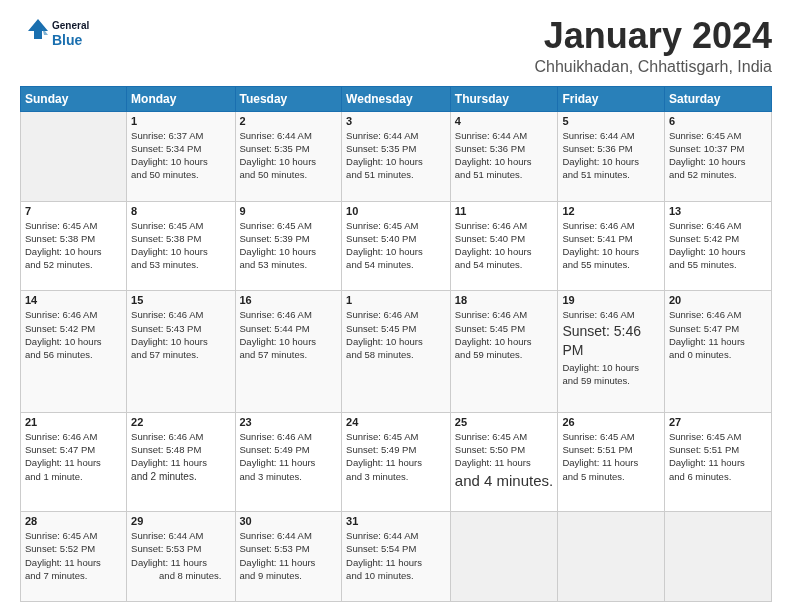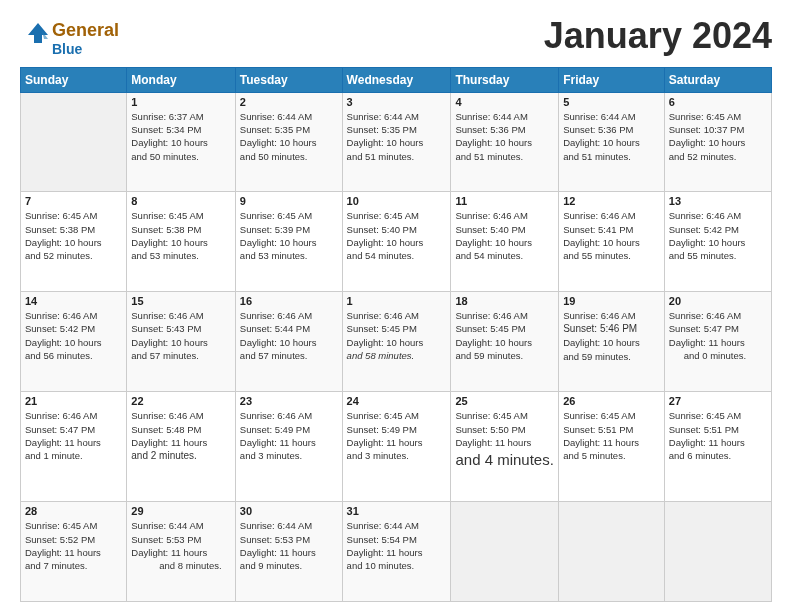--- a/index.html
+++ b/index.html
@@ -90,26 +90,27 @@
 <body>
 
 <div class="page">
   <div class="header">
     <div class="logo">
       <svg class="logo-icon" viewBox="0 0 30 30">
         <polygon points="18,2 28,14 22,14 22,22 14,22 14,14 8,14" fill="#1a6faf"></polygon>
         <polygon points="22,10 28,18 24,18" fill="#2980b9" opacity="0.6"></polygon>
       </svg>
       <div>
-        <div style="font-size:18px;font-weight:bold;color:#a16207;line-height:1.15;">General</div>
+        <div style="font-size:10px;font-weight:bold;color:#0f172a;line-height:1.15;">General</div>
         <div style="font-size:14px;font-weight:bold;color:#1a6faf;line-height:1.15;">Blue</div>
       </div>
     </div>
     <div class="title-block">
       <div class="main-title">January 2024</div>
+      <div class="subtitle">Chhuikhadan, Chhattisgarh, India</div>
     </div>
   </div>
 
   <table class="calendar-table">
     <thead>
       <tr>
       <th>Sunday</th>
           <th>Monday</th>
           <th>Tuesday</th>
           <th>Wednesday</th>
@@ -235,42 +236,42 @@
             <div style="font-size: 9.5px; line-height: 1.4;">Sunrise: 6:46 AM</div>
             <div style="font-size: 9.5px; line-height: 1.4;">Sunset: 5:44 PM</div>
             <div style="font-size: 9.5px; line-height: 1.4;">Daylight: 10 hours</div>
             <div style="font-size: 9.5px; line-height: 1.4;">and 57 minutes.</div>
           </td>
           <td>
             <span class="day-num">1</span>
             <div style="font-size: 9.5px; line-height: 1.4;">Sunrise: 6:46 AM</div>
             <div style="font-size: 9.5px; line-height: 1.4;">Sunset: 5:45 PM</div>
             <div style="font-size: 9.5px; line-height: 1.4;">Daylight: 10 hours</div>
-            <div style="font-size: 9.5px; line-height: 1.4; font-style: italic;">and 58 minutes.</div>
+            <div style="font-size: 9.5px; line-height: 1.4;">and 58 minutes.</div>
           </td>
           <td>
             <span class="day-num">18</span>
             <div style="font-size: 9.5px; line-height: 1.4;">Sunrise: 6:46 AM</div>
             <div style="font-size: 9.5px; line-height: 1.4;">Sunset: 5:45 PM</div>
             <div style="font-size: 9.5px; line-height: 1.4;">Daylight: 10 hours</div>
             <div style="font-size: 9.5px; line-height: 1.4;">and 59 minutes.</div>
           </td>
           <td>
             <span class="day-num">19</span>
             <div style="font-size: 9.5px; line-height: 1.4;">Sunrise: 6:46 AM</div>
-            <div style="font-size: 10px; line-height: 1.4;">Sunset: 5:46 PM</div>
+            <div style="font-size: 14px; line-height: 1.4;">Sunset: 5:46 PM</div>
             <div style="font-size: 9.5px; line-height: 1.4;">Daylight: 10 hours</div>
             <div style="font-size: 9.5px; line-height: 1.4;">and 59 minutes.</div>
           </td>
           <td>
             <span class="day-num">20</span>
             <div style="font-size: 9.5px; line-height: 1.4;">Sunrise: 6:46 AM</div>
             <div style="font-size: 9.5px; line-height: 1.4;">Sunset: 5:47 PM</div>
             <div style="font-size: 9.5px; line-height: 1.4;">Daylight: 11 hours</div>
-            <div style="font-size: 9.5px; line-height: 1.4; margin-left: 15px;">and 0 minutes.</div>
+            <div style="font-size: 9.5px; line-height: 1.4;">and 0 minutes.</div>
           </td>
         </tr>
         <tr>
           <td>
             <span class="day-num">21</span>
             <div style="font-size: 9.5px; line-height: 1.4;">Sunrise: 6:46 AM</div>
             <div style="font-size: 9.5px; line-height: 1.4;">Sunset: 5:47 PM</div>
             <div style="font-size: 9.5px; line-height: 1.4;">Daylight: 11 hours</div>
             <div style="font-size: 9.5px; line-height: 1.4;">and 1 minute.</div>
           </td>

